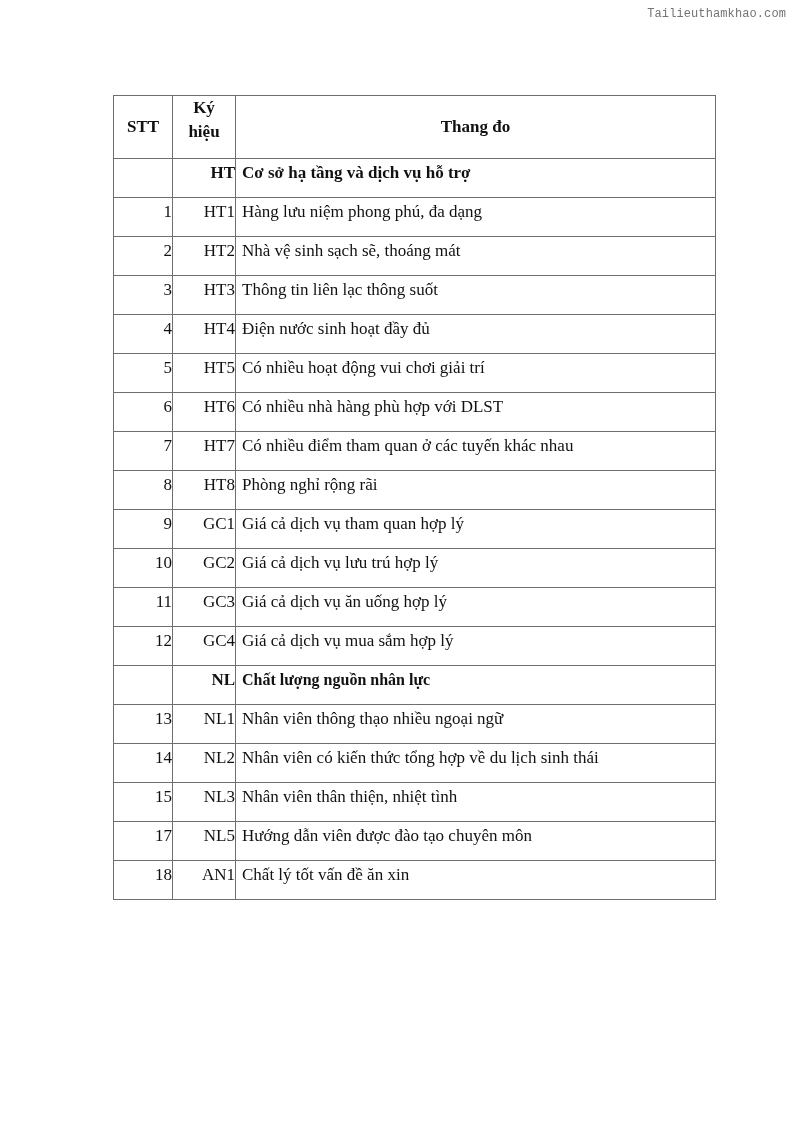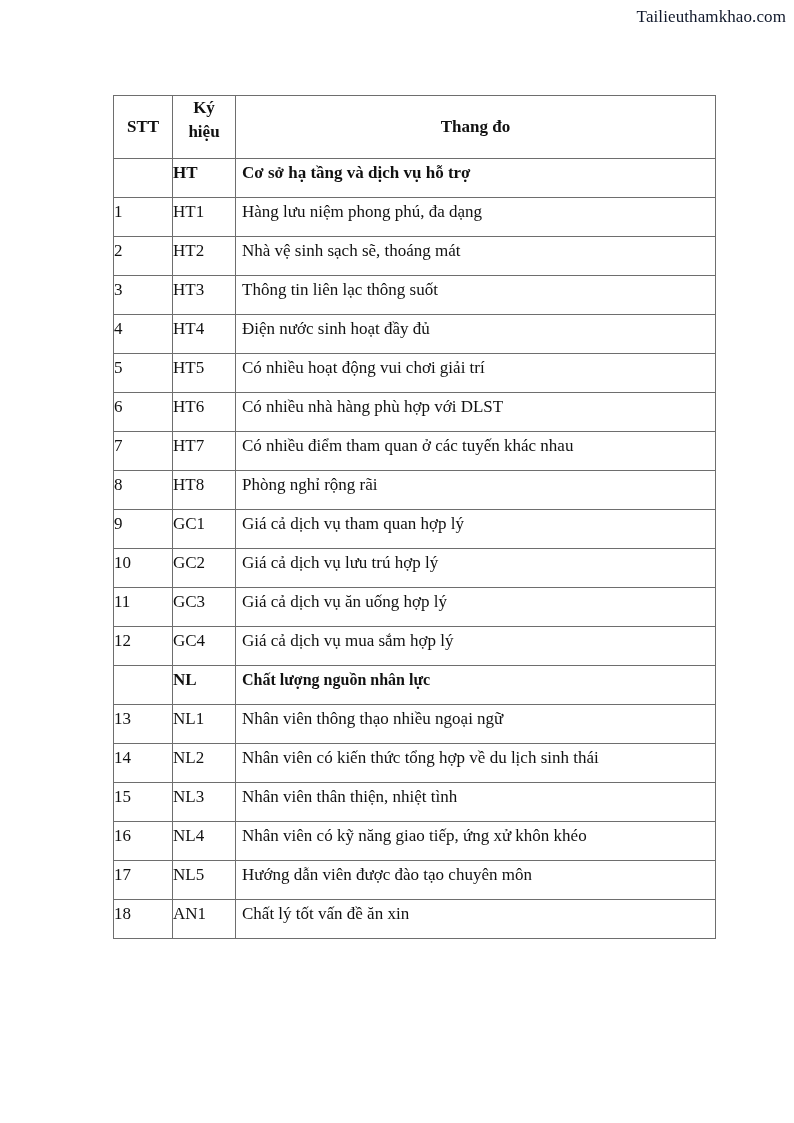--- a/index.html
+++ b/index.html
@@ -1,28 +1,28 @@
 <!DOCTYPE html>
 <html><head>
   <meta charset="utf-8">
   <style>
     html, body { margin: 0; padding: 0; background: #ffffff; }
     body { width: 794px; height: 1123px; position: relative; overflow: hidden;
       font-family: "Liberation Serif", serif; color: #111; }
-    .watermark { position: absolute; top: 7px; right: 8px; font-family: Liberation Serif, serif;
-      font-size: 17px; color: #0f172a; letter-spacing: 0.1px; }
+    .watermark { position: absolute; top: 7px; right: 8px; font-family: Liberation Mono, monospace;
+      font-size: 12px; color: #737373; letter-spacing: 0.1px; }
     table.scale { position: absolute; left: 113px; top: 95px; width: 602px;
       border-collapse: collapse; table-layout: fixed; font-size: 17px; }
     table.scale td, table.scale th { border: 1px solid #6e6e6e; padding: 0; vertical-align: top; }
     col.c1 { width: 59px; } col.c2 { width: 63px; } col.c3 { width: 480px; }
     tr.head th { height: 62px; font-weight: bold; vertical-align: middle; text-align: center; line-height: 24px; }
     tr.head th.kyhieu { vertical-align: top; padding-top: 0px; font-family: Liberation Serif, serif; }
     tr.row td { height: 38px; }
     tr.row td .t { display: block; padding-top: 2px; line-height: 24px; }
-    td.stt, td.code { text-align: left; }
+    td.stt, td.code { text-align: right; }
     td.desc .t { padding-left: 6px; }
     tr.group td { font-weight: bold; }
     tr.group td.desc { text-align: left; }
     tr.group td.desc.small .t { font-size: 16px; }
   </style>
 </head>
 <body>
 
 <div class="watermark">Tailieuthamkhao.com</div>
 
@@ -225,31 +225,20 @@
         </td>
         <td class="code">
           <span class="t">NL3</span>
         </td>
         <td class="desc">
           <span class="t">Nhân viên thân thiện, nhiệt tình</span>
         </td>
       </tr>
       <tr class="row">
         <td class="stt">
-          <span class="t">16</span>
-        </td>
-        <td class="code">
-          <span class="t">NL4</span>
-        </td>
-        <td class="desc">
-          <span class="t">Nhân viên có kỹ năng giao tiếp, ứng xử khôn khéo</span>
-        </td>
-      </tr>
-      <tr class="row">
-        <td class="stt">
           <span class="t">17</span>
         </td>
         <td class="code">
           <span class="t">NL5</span>
         </td>
         <td class="desc">
           <span class="t">Hướng dẫn viên được đào tạo chuyên môn</span>
         </td>
       </tr>
       <tr class="row">

